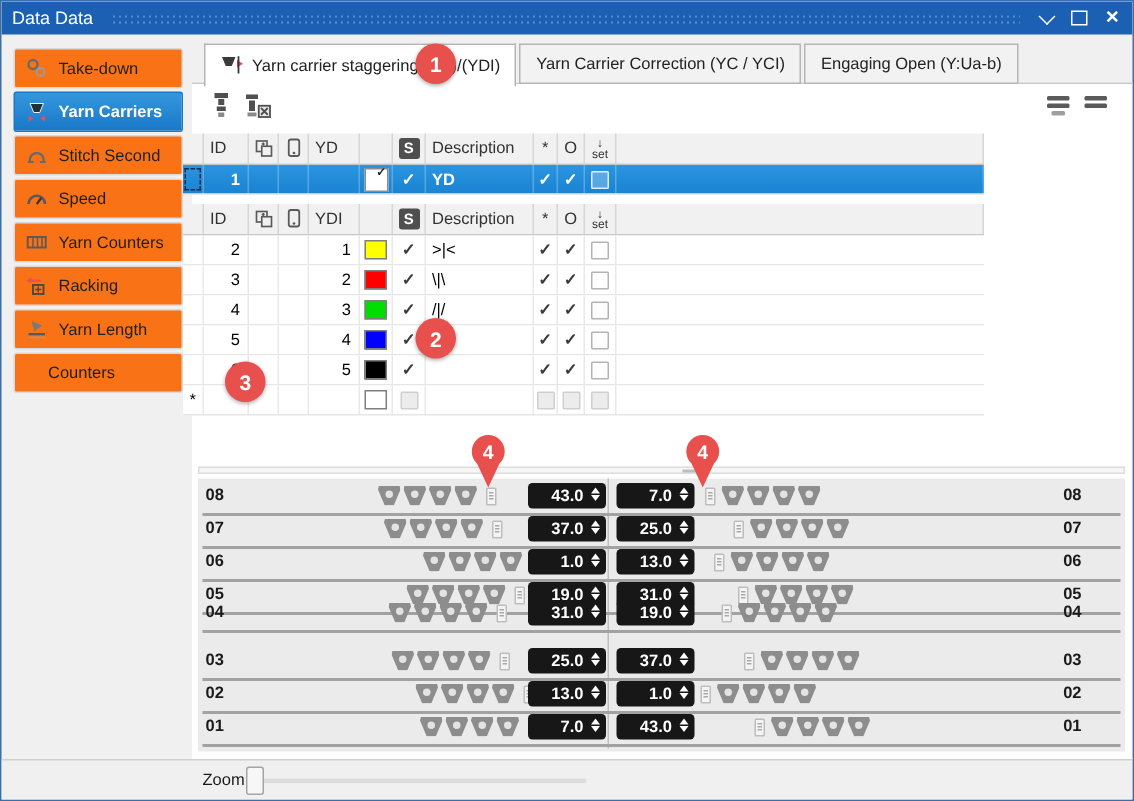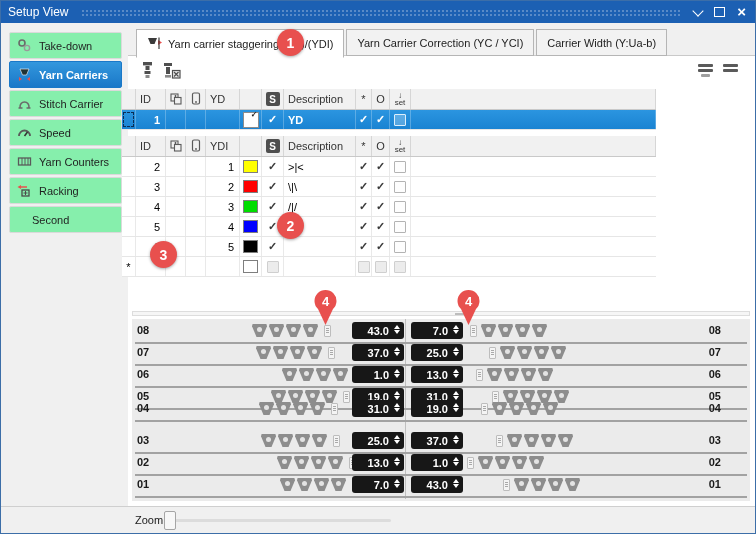--- a/index.html
+++ b/index.html
@@ -13,21 +13,21 @@
   .drag{flex:1;height:9px;margin:2px 14px 0 12px;
         background-image:radial-gradient(rgba(255,255,255,.28) .7px,transparent .9px);
         background-size:4px 4px}
   .winbtns{display:flex;align-items:center;gap:12px;padding-right:9px}
   .chev{width:7px;height:7px;border-right:1.6px solid #fff;border-bottom:1.6px solid #fff;
         transform:rotate(45deg);margin-top:-3px}
   .maxi{width:9px;height:8px;border:1.6px solid #fff}
   .clos{font-size:15px;font-weight:bold;line-height:10px}
   
   .sidebar{position:absolute;left:8px;top:31px;width:113px;z-index:5}
-  .sitem{height:25px;margin-bottom:2px;background:#86efac;border:1px solid #dadada;
+  .sitem{height:25px;margin-bottom:2px;background:#f97316;border:1px solid #dadada;
          border-radius:2px;display:flex;align-items:center;font-size:11px;color:#1f1f1f;cursor:default}
   .sitem svg{margin:0 7px 0 7px;flex:0 0 auto}
   .sitem.sel{background:linear-gradient(#3397dd,#1a78c8);border-color:#1a78c8;color:#fff;font-weight:bold}
   
   .tabs{position:absolute;left:135px;top:28px;display:flex;z-index:6}
   .tab{height:25px;display:flex;align-items:center;padding:0 10px;border:1px solid #b5b5b5;
        background:#f2f2f2;font-size:11px;color:#222;margin-right:2px}
   .tab.active{background:#fff;border-bottom:1px solid #fff;height:27px;font-size:11px}
   .tab svg{margin-right:6px}
   
@@ -106,21 +106,21 @@
   .zlabel{position:absolute;left:134px;top:7px;font-size:11px;color:#1a1a1a}
   .ztrack{position:absolute;left:165px;top:12px;width:225px;height:3px;background:#dcdcdc;
           border-radius:2px;cursor:pointer}
   .zhandle{position:absolute;left:163px;top:4px;width:10px;height:17px;background:#f7f7f7;
            border:1px solid #a5a5a5;border-radius:2px;cursor:pointer}
 </style>
 </head>
 <body>
 
 <div class="titlebar">
-  <span class="title">Setup View</span>
+  <span class="title">Data Data</span>
   <span class="drag"></span>
   <span class="winbtns">
     <span class="chev"></span>
     <span class="maxi"></span>
     <span class="clos">×</span>
   </span>
 </div>
 
 <div class="sidebar">
   <div class="sitem">
@@ -136,21 +136,21 @@
         <polygon points="2,10 5,12 2,14" fill="#e8504e"></polygon>
         <polygon points="13,10 10,12 13,14" fill="#e8504e"></polygon>
       </svg>
     <span>Yarn Carriers</span>
   </div>
   <div class="sitem">
     <svg width="15" height="15" viewBox="0 0 15 15">
         <path d="M3 12 C2 4 13 4 12 12" fill="none" stroke="#6a6a6a" stroke-width="1.6"></path>
         <path d="M1.5 12 h4 M9.5 12 h4" stroke="#6a6a6a" stroke-width="1.4"></path>
       </svg>
-    <span>Stitch Carrier</span>
+    <span>Stitch Second</span>
   </div>
   <div class="sitem">
     <svg width="15" height="15" viewBox="0 0 15 15">
         <path d="M2 11 a5.5 5.5 0 0 1 11 0" fill="none" stroke="#5a5a5a" stroke-width="1.8"></path>
         <line x1="7.5" y1="11" x2="10.5" y2="7" stroke="#333" stroke-width="1.5"></line>
       </svg>
     <span>Speed</span>
   </div>
   <div class="sitem">
     <svg width="15" height="15" viewBox="0 0 15 15">
@@ -165,41 +165,49 @@
     <svg width="15" height="15" viewBox="0 0 15 15">
         <polygon points="0.5,4 4,2 4,6" fill="#e8504e"></polygon>
         <line x1="4" y1="4" x2="10" y2="4" stroke="#e8504e" stroke-width="1.5"></line>
         <rect x="5" y="7" width="7" height="6" fill="none" stroke="#4a4a4a" stroke-width="1.3"></rect>
         <line x1="6.5" y1="10" x2="10.5" y2="10" stroke="#4a4a4a"></line>
         <line x1="8.5" y1="8" x2="8.5" y2="12" stroke="#4a4a4a"></line>
       </svg>
     <span>Racking</span>
   </div>
   <div class="sitem">
+    <svg width="15" height="15" viewBox="0 0 15 15">
+        <polygon points="4,2 11,5 6,9" fill="#7a7a7a"></polygon>
+        <rect x="2" y="10" width="11" height="1.6" fill="#5a5a5a"></rect>
+        <rect x="2" y="12.5" width="11" height="1" fill="#9a9a9a"></rect>
+      </svg>
+    <span>Yarn Length</span>
+  </div>
+  <div class="sitem">
     <span style="width:22px"></span>
-    <span>Second</span>
+    <span>Counters</span>
   </div>
 </div>
 
 <div class="panel"></div>
 
 <div class="tabs">
   <div class="tab active">
     <svg width="15" height="13" viewBox="0 0 15 13">
         <polygon points="1,1 10,1 7.5,7 3.5,7" fill="#3a3a3a"></polygon>
         <polygon points="11,3 15,5.5 11,8" fill="#e8504e"></polygon>
         <line x1="12" y1="0.5" x2="12" y2="12" stroke="#3a3a3a" stroke-width="1.2"></line>
       </svg>
     <span>Yarn carrier staggering (YD)/(YDI)</span>
   </div>
   <div class="tab">
     <span>Yarn Carrier Correction (YC / YCI)</span>
   </div>
   <div class="tab">
-    <span>Carrier Width (Y:Ua-b)</span>
+    <span>Engaging Open (Y:Ua-b)</span>
   </div>
 </div>
 
 <div class="tool" style="left:139px;top:60px">
   <svg width="15" height="18" viewBox="0 0 15 18">
       <rect x="3" y="1" width="9" height="3.4" fill="#4f4f4f"></rect>
       <rect x="5.5" y="5" width="4" height="4" fill="#4f4f4f"></rect>
       <rect x="4.5" y="10" width="6" height="3" fill="#4f4f4f"></rect>
       <rect x="5.5" y="14" width="4" height="3" fill="#8a8a8a"></rect>
     </svg>

